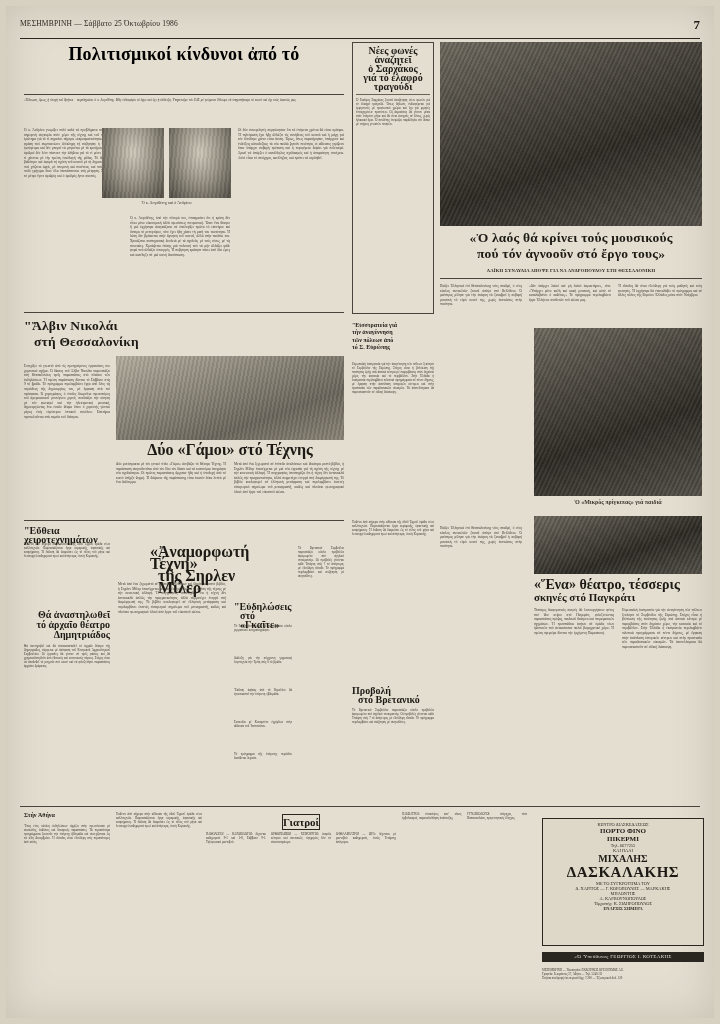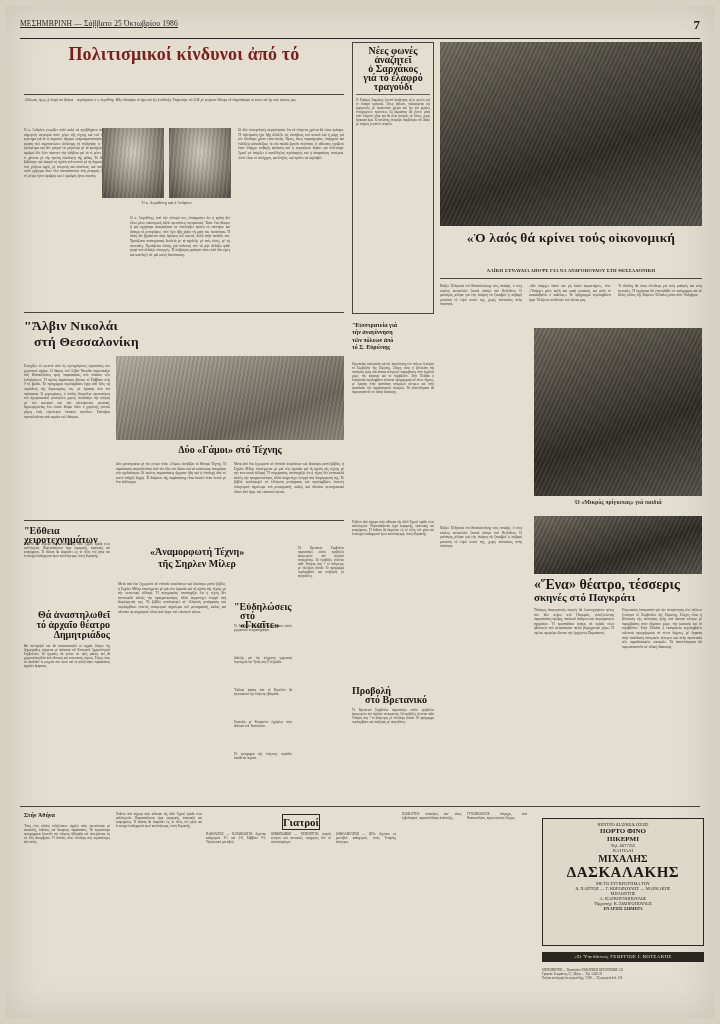--- a/index.html
+++ b/index.html
@@ -20,45 +20,45 @@
     left:6px; top:6px; right:6px; bottom:6px;
     background:#e3ded0;
     box-shadow:inset 0 0 40px rgba(120,110,90,0.25);
   }
   
   .masthead {
     position:absolute; left:14px; top:10px; right:14px; height:22px;
     border-bottom:1.6px solid #2a2620;
     display:flex; align-items:flex-start; justify-content:space-between;
   }
-  .mast-left { font-size:7.5px; color:#2a2620; letter-spacing:.2px; padding-top:3px;text-decoration:underline;}
+  .mast-left { font-size:7.5px; color:#2a2620; letter-spacing:.2px; padding-top:3px;}
   .mast-center { font-size:13px; font-weight:bold; letter-spacing:1.4px; color:#1d1a15; padding-top:1px;}
   .mast-right { font-size:13px; font-weight:bold; color:#1d1a15; padding-top:1px;}
 
   
   .col-text {
     font-size:3.4px;
     line-height:4.6px;
     text-align:justify;
     color:#3a352c;
     word-spacing:0.3px;
     overflow:hidden;
   }
   .col-text.tiny { font-size:3.0px; line-height:4.0px; }
 
   h1.headline {
     font-size:18px; line-height:21px; font-weight:bold;
-    color:#7f1d1d; margin:0; text-align:center; letter-spacing:.2px;
+    color:#000000; margin:0; text-align:center; letter-spacing:.2px;
   }
   h2.headline {
     font-size:13.5px; line-height:16px; font-weight:bold;
     color:#1d1a15; margin:0; letter-spacing:.2px;
   }
   h3.headline {
-    font-size:10px; line-height:12px; font-weight:bold;
+    font-size:16px; line-height:12px; font-weight:bold;
     color:#1d1a15; margin:0;
   }
   h4.headline {
     font-size:10px; line-height:9px; font-weight:bold;
     color:#1d1a15; margin:0;
   }
   h5.headline {
     font-size:6px; line-height:7.4px; font-weight:bold;
     color:#1d1a15; margin:0;
   }
@@ -129,21 +129,22 @@
 ἀναζητεῖ
 ὁ Σαρχάκος
 γιά τό ἐλαφρό
 τραγούδι</h4>
       <div style="border-top:1px solid #6a6458; margin:3px 0;"></div>
       <div class="col-text tiny" style="height:190px;">Ὁ Σταῦρος Σαρχάκος ξεκινᾶ ἀναζήτηση νέων φωνῶν γιά τό ἐλαφρό τραγούδι. Ὅπως δήλωσε, ἐνδιαφέρεται γιά ἑρμηνευτές μέ προσωπικό χρῶμα καί ὄχι γιά μιμητές ἐπιτυχημένων προτύπων. Οἱ ἀκροάσεις θά γίνουν μέσα στόν ἑπόμενο μήνα καί θά εἶναι ἀνοιχτές σέ ὅλους, χωρίς ἡλικιακό ὅριο. Ὁ συνθέτης ἑτοιμάζει παράλληλα νέο δίσκο μέ στίχους γνωστῶν ποιητῶν.</div>
     </div>
 
     <div class="photo" style="position:absolute; left:434px; top:36px; width:262px; height:184px;"></div>
     <div style="position:absolute; left:434px; top:224px; width:262px;">
-      <h2 class="headline" style="text-align:center;">«Ὁ λαός θά κρίνει τούς οἰκονομική</h2>
+      <h2 class="headline" style="text-align:center;">«Ὁ λαός θά κρίνει τούς μουσικούς</h2>
+      <h2 class="headline" style="text-align:center;">πού τόν ἀγνοοῦν στό ἔργο τους»</h2>
     </div>
     <div style="position:absolute; left:434px; top:262px; width:262px; font-size:4.6px; text-align:center; letter-spacing:.2px; color:#2a251e; font-weight:bold;">ΛΑΪΚΗ ΣΥΝΑΥΛΙΑ ΑΠΟΨΕ ΓΙΑ ΝΑ ΑΝΔΡΟΠΟΥΛΟΥ ΣΤΗ ΘΕΣΣΑΛΟΝΙΚΗ</div>
     <div style="position:absolute; left:434px; top:272px; width:262px; border-top:1px solid #4a453c;"></div>
 
     <div class="col-text" style="position:absolute; left:434px; top:278px; width:82px; height:236px;">Παίζει Ἑλληνικά ἐπί Θεσσαλονίκης νέος σταθμό, ὁ νέος κύκλος συναυλιῶν ξεκινᾶ ἀπόψε στό Βελλίδειο. Ὁ μαέστρος μίλησε γιά τήν ἀνάγκη νά ξαναβρεῖ ἡ σοβαρή μουσική τό εὐρύ κοινό της, χωρίς ἐκπτώσεις στήν ποιότητα.</div>
     <div class="col-text" style="position:absolute; left:523px; top:278px; width:82px; height:236px;">«Δέν ὑπάρχει λαϊκό καί μή λαϊκό ἀκροατήριο», εἶπε. «Ὑπάρχει μόνο καλή καί κακή μουσική, καί αὐτό τό καταλαβαίνει ὁ καθένας.» Τό πρόγραμμα περιλαμβάνει ἔργα Ἑλλήνων συνθετῶν τοῦ αἰώνα μας.</div>
     <div class="col-text" style="position:absolute; left:612px; top:278px; width:84px; height:236px;">Ἡ εἴσοδος θά εἶναι ἐλεύθερη γιά τούς μαθητές καί τούς φοιτητές. Ἡ ὀρχήστρα θά ἐπαναλάβει τό πρόγραμμα καί σέ ἄλλες πόλεις τῆς Βορείου Ἑλλάδος μέσα στόν Νοέμβριο.</div>
 
     <div style="position:absolute; left:18px; top:306px; width:320px; border-top:1px solid #4a453c;"></div>
 
@@ -192,21 +193,21 @@
     <div class="col-text tiny" style="position:absolute; left:228px; top:618px; width:58px; height:28px;">Τό Ἰνστιτοῦτο Γκαῖτε θα παρουσιάσει κύκλο γερμανικοῦ κινηματογράφου.</div>
     <div class="col-text tiny" style="position:absolute; left:228px; top:650px; width:58px; height:28px;">Διάλεξη γιά τήν σύγχρονη γερμανική λογοτεχνία τήν Τρίτη στίς 8 τό βράδυ.</div>
     <div class="col-text tiny" style="position:absolute; left:228px; top:682px; width:58px; height:28px;">Ἔκθεση ἀφίσας ἀπό τό Βερολίνο θά ἐγκαινιαστεῖ τήν ἑπόμενη ἑβδομάδα.</div>
     <div class="col-text tiny" style="position:absolute; left:228px; top:714px; width:58px; height:28px;">Συναυλία μέ Κουαρτέτο ἐγχόρδων στήν αἴθουσα τοῦ Ἰνστιτούτου.</div>
     <div class="col-text tiny" style="position:absolute; left:228px; top:746px; width:58px; height:44px;">Τό πρόγραμμα τῆς ἑπόμενης περιόδου διατίθεται δωρεάν.</div>
 
     <div class="col-text tiny" style="position:absolute; left:292px; top:540px; width:46px; height:250px;">Τό Βρετανικό Συμβούλιο παρουσιάζει κύκλο προβολῶν ἀφιερωμένο στό ἀγγλικό ντοκιμαντέρ. Οἱ προβολές γίνονται κάθε Τετάρτη στίς 7 τό ἀπόγευμα, μέ ἐλεύθερη εἴσοδο. Τό πρόγραμμα περιλαμβάνει καί συζήτηση μέ σκηνοθέτες.</div>
 
     <div style="position:absolute; left:346px; top:680px; width:82px;">
       <h4 class="headline">Προβολή</h4>
-      <h4 class="headline" style="padding-left:6px;text-align:center;">στό Βρετανικό</h4>
+      <h4 class="headline" style="padding-left:6px;">στό Βρετανικό</h4>
     </div>
     <div class="col-text tiny" style="position:absolute; left:346px; top:514px; width:82px; height:158px;">Ἐκθέτει ἀπό σήμερα στήν αἴθουσα τῆς ὁδοῦ Ἑρμοῦ ὁμάδα νέων καλλιτεχνῶν. Παρουσιάζονται ἔργα κεραμικῆς, ὑφαντικῆς καί κοσμήματος. Ἡ ἔκθεση θά διαρκέσει ὥς τό τέλος τοῦ μήνα καί λειτουργεῖ καθημερινά πρωί καί ἀπόγευμα, ἐκτός Κυριακῆς.</div>
     <div class="col-text tiny" style="position:absolute; left:346px; top:702px; width:82px; height:88px;">Τό Βρετανικό Συμβούλιο παρουσιάζει κύκλο προβολῶν ἀφιερωμένο στό ἀγγλικό ντοκιμαντέρ. Οἱ προβολές γίνονται κάθε Τετάρτη στίς 7 τό ἀπόγευμα, μέ ἐλεύθερη εἴσοδο. Τό πρόγραμμα περιλαμβάνει καί συζήτηση μέ σκηνοθέτες.</div>
 
     <div class="photo" style="position:absolute; left:528px; top:510px; width:168px; height:58px;"></div>
     <div style="position:absolute; left:528px; top:572px; width:168px;">
       <h3 class="headline" style="font-size:14px; line-height:13px;">«Ἕνα» θέατρο, τέσσερις</h3>
       <h3 class="headline" style="font-size:11px; line-height:13px;">σκηνές στό Παγκράτι</h3>
     </div>
     <div class="col-text" style="position:absolute; left:434px; top:520px; width:82px; height:270px;">Παίζει Ἑλληνικά ἐπί Θεσσαλονίκης νέος σταθμό, ὁ νέος κύκλος συναυλιῶν ξεκινᾶ ἀπόψε στό Βελλίδειο. Ὁ μαέστρος μίλησε γιά τήν ἀνάγκη νά ξαναβρεῖ ἡ σοβαρή μουσική τό εὐρύ κοινό της, χωρίς ἐκπτώσεις στήν ποιότητα.</div>

